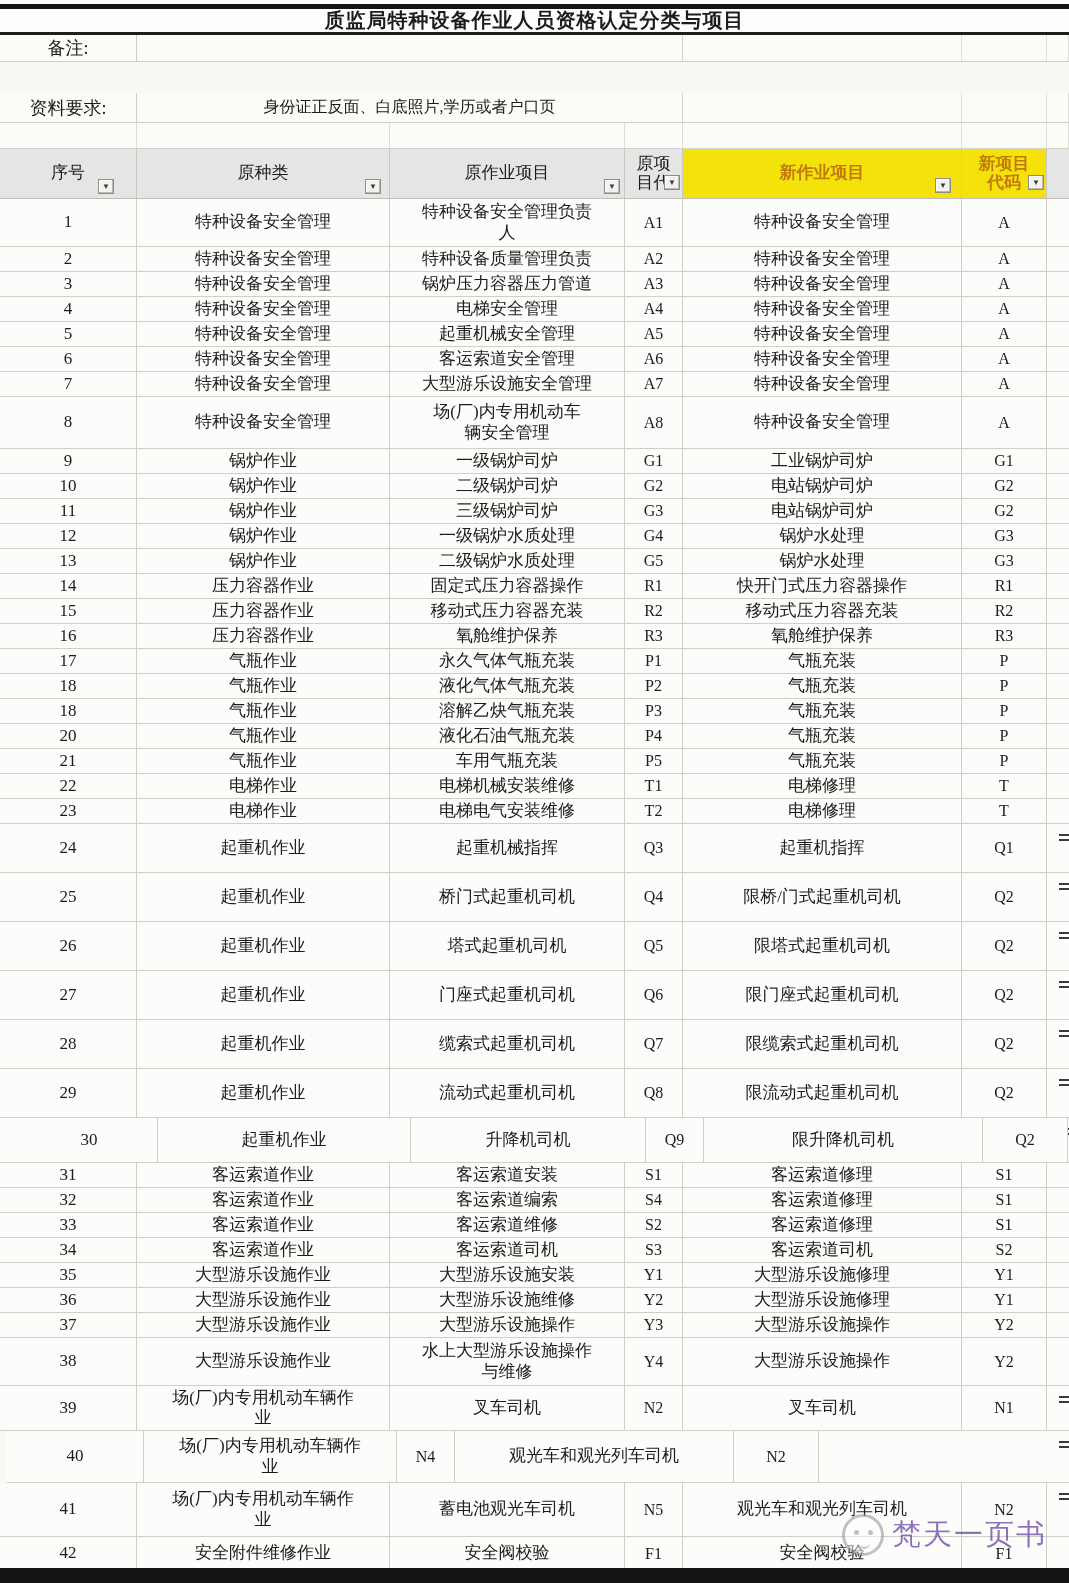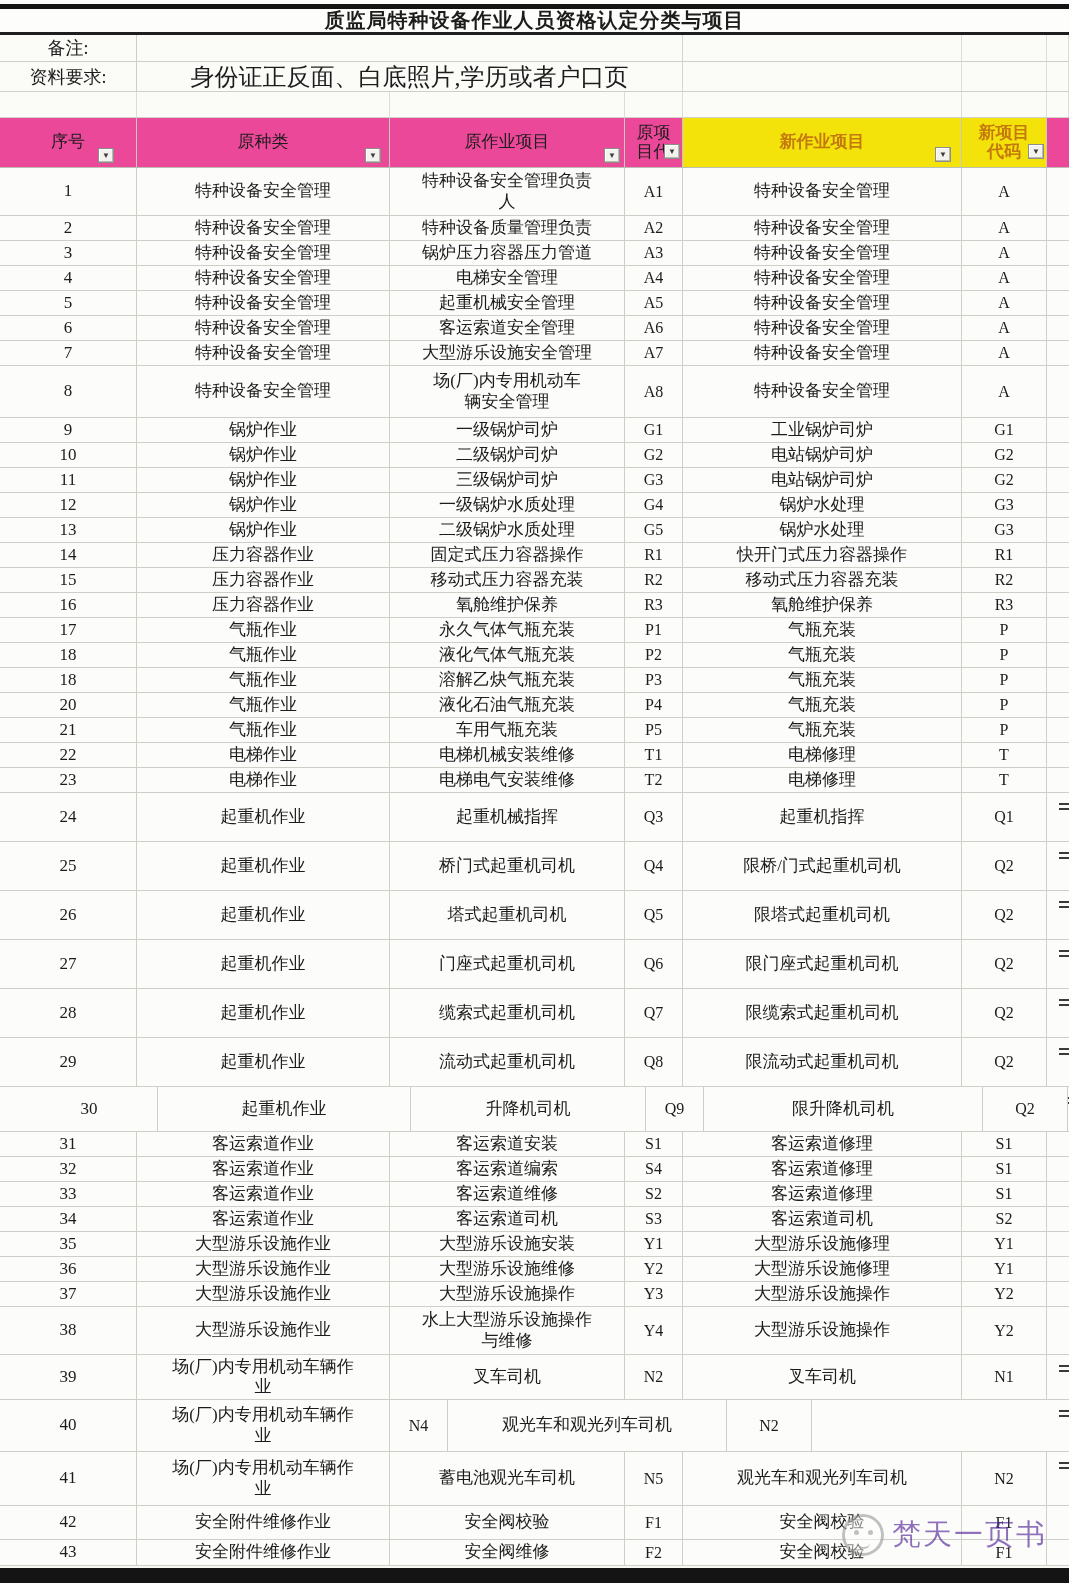--- a/index.html
+++ b/index.html
@@ -25,36 +25,36 @@
   }
   .title-row span{font-size:20px;font-weight:bold;letter-spacing:1px;}
 
   .meta-row{display:flex;background:#fbfbf8;border-bottom:1px solid #cfcfc8;}
   .meta-row .mlabel{
     width:137px;display:flex;align-items:center;justify-content:center;
     border-right:1px solid #cfcfc8;font-size:18px;
   }
   .meta-row .mvalue{
     width:546px;display:flex;align-items:center;justify-content:center;
-    border-right:1px solid #d6d6cf;font-size:24px;
+    border-right:1px solid #d6d6cf;font-size:16px;
   }
   .meta-row .mrest{flex:1;display:flex;}
   .meta-row .mrest i{display:block;border-right:1px solid #dddcd5;}
   .row-remark{height:27px;}
-  .row-req{height:30px;}
+  .row-req{height:30px;margin-top:31px;}
 
   .blank-row{height:26px;background:#fbfbf8;border-bottom:1px solid #d2d2cb;display:flex;}
   .blank-row i{display:block;border-right:1px solid #dddcd5;}
 
   
   .w-seq{width:137px;} .w-cat{width:253px;} .w-proj{width:235px;}
   .w-ocode{width:58px;} .w-nproj{width:279px;} .w-ncode{width:85px;}
   .w-sliver{width:22px;}
 
-  .header-row{display:flex;height:50px;background:#ec4899;border-bottom:1px solid #bdbdb6;}
+  .header-row{display:flex;height:50px;background:#e5e5e5;border-bottom:1px solid #bdbdb6;}
   .hcell{
     position:relative;display:flex;align-items:center;justify-content:center;
     border-right:1px solid #c9c9c2;font-size:17px;line-height:1.1;
     text-align:center;white-space:pre-line;
   }
   .hcell.hl{background:#f3e30a;color:#c4790f;font-weight:bold;}
   .filter-btn{
     position:absolute;width:16px;height:15px;
     background:#f3f2ee;border:1px solid #8e8e88;
     box-shadow:inset -1px -1px 0 #b9b8b2, inset 1px 1px 0 #ffffff;
@@ -642,21 +642,21 @@
 业</div>
       <div class="c c-proj w-proj">叉车司机</div>
       <div class="c c-ocode w-ocode">N2</div>
       <div class="c c-nproj w-nproj">叉车司机</div>
       <div class="c c-ncode w-ncode">N1</div>
       <div class="c c-sliver" style="flex:1;border-right:none;">
         <span class="frag show"></span>
       </div>
     </div>
 
-    <div class="row" style="height: 52px;">
+    <div class="row" style="height: 52px; margin-left: 7px;">
       <div class="c c-seq w-seq">40</div>
       <div class="c c-cat w-cat">场(厂)内专用机动车辆作
 业</div>
       <div class="c c-ocode w-ocode">N4</div>
       <div class="c c-nproj w-nproj">观光车和观光列车司机</div>
       <div class="c c-ncode w-ncode">N2</div>
       <div class="c c-sliver" style="flex:1;border-right:none;">
         <span class="frag show"></span>
       </div>
     </div>

